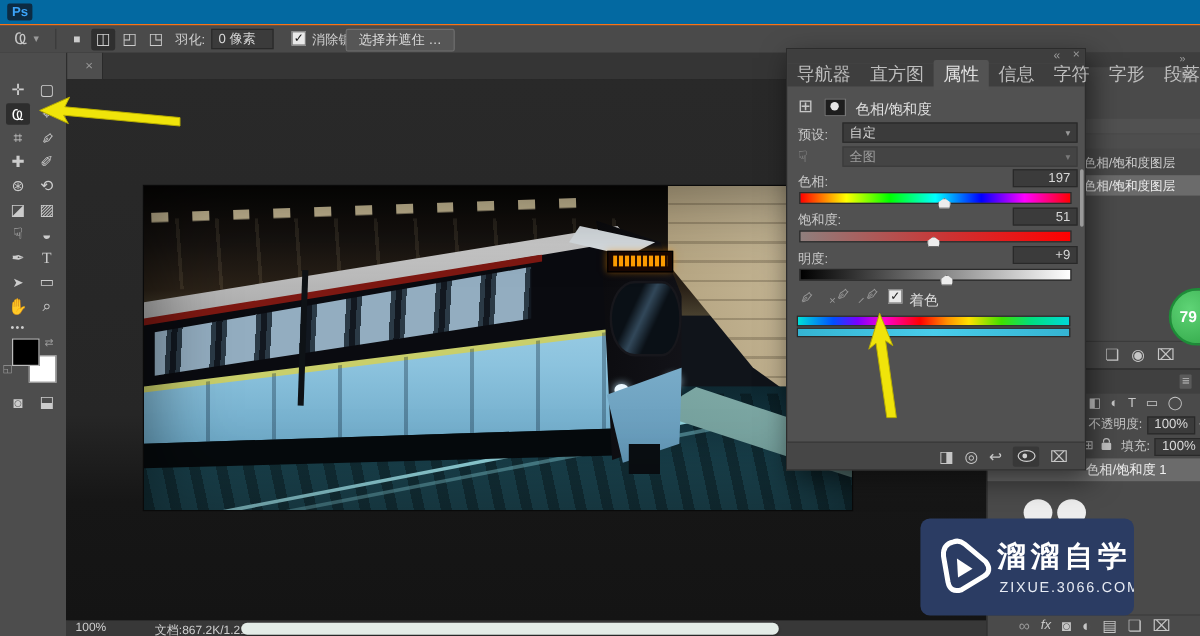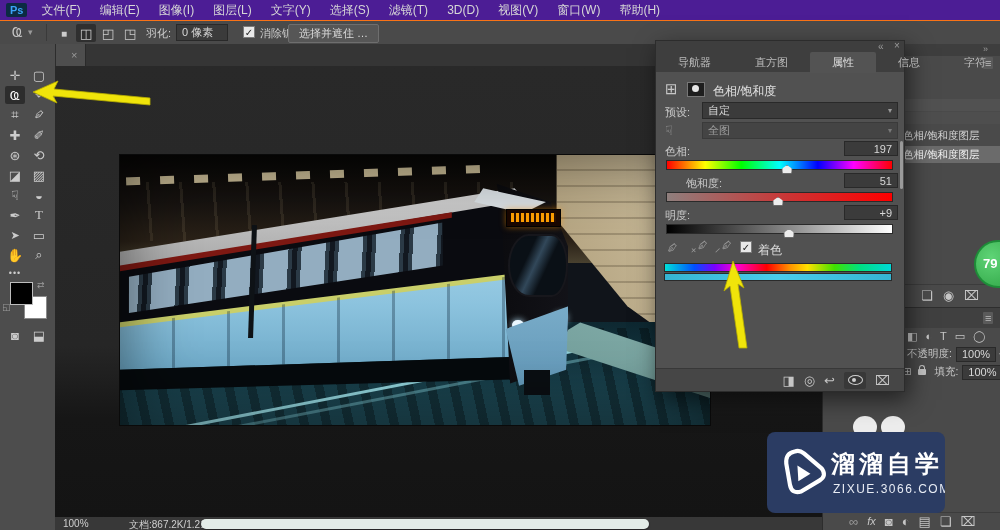--- a/index.html
+++ b/index.html
@@ -3,54 +3,41 @@
 <meta charset="utf-8">
 <style>
   html,body{margin:0;padding:0;background:#111;}
   #screen{position:relative;width:1000px;height:530px;overflow:hidden;background:#1e1e1e;
     font-family:"Liberation Sans","DejaVu Sans",sans-serif;color:#d4d4d4;font-size:12px;-webkit-font-smoothing:antialiased;}
   .ab{position:absolute;}
   .r{display:flex;align-items:center;}
   .ico{color:#c6c6c6;font-size:13px;line-height:1;}
   .dim{color:#9a9a9a;}
   .field{background:#3b3b3b;border:1px solid #292929;color:#d8d8d8;font-size:11px;display:flex;align-items:center;padding:0 5px;box-sizing:border-box;}
-  .tab{padding:3px 22px;font-size:11px;color:#bdbdbd;white-space:nowrap;}
+  .tab{padding:3px 8px;font-size:15px;color:#bdbdbd;white-space:nowrap;}
   .tab.on{background:#535353;color:#e2e2e2;border-radius:2px 2px 0 0;}
   .eye{width:13px;height:8px;border:1px solid #cfcfcf;border-radius:50%;position:relative;display:inline-block;}
   .eye:after{content:"";position:absolute;left:3.5px;top:1.5px;width:4px;height:4px;background:#cfcfcf;border-radius:50%;}
   .lock{width:8px;height:6px;background:#c3c3c3;position:relative;display:inline-block;border-radius:1px;}
   .lock:before{content:"";position:absolute;left:1px;top:-4px;width:4px;height:3px;border:1.5px solid #c3c3c3;border-bottom:none;border-radius:3px 3px 0 0;}
   .hd{position:absolute;width:11px;height:9px;background:#ededed;border:1px solid #6a6a6a;box-sizing:border-box;
       clip-path:polygon(50% 0,100% 45%,86% 100%,14% 100%,0 45%);transform:translateX(-50%);}
   .chk{width:12px;height:12px;background:#e9e9e9;border:1px solid #7c7c7c;color:#1c1c1c;font-size:10px;font-weight:bold;
       display:flex;align-items:center;justify-content:center;box-sizing:border-box;}
   .toolcell{width:20px;height:18px;display:flex;align-items:center;justify-content:center;color:#cccccc;font-size:13px;}
   .clipL{direction:rtl;text-align:left;white-space:nowrap;overflow:hidden;}
   .nw{white-space:nowrap;}
 </style>
 </head>
 <body>
 
 <div id="screen">
 
-  <div class="ab r" style="left:0;top:0;width:1000px;height:20px;background:#4c1d95;border-bottom:4px solid #f97316;align-items:center;">
+  <div class="ab r" style="left:0;top:0;width:1000px;height:20px;background:#0369a1;border-bottom:4px solid #f97316;align-items:center;">
     <div style="margin-left:6px;background:#0c2b43;color:#3ba3f8;font-weight:bold;font-size:11px;padding:1px 4px;border-radius:2px;">Ps</div>
-    <div class="r" style="margin-left:14px;gap:19px;font-size:12px;color:#d6d6d6;">
-      <span>文件(F)</span>
-      <span>编辑(E)</span>
-      <span>图像(I)</span>
-      <span>图层(L)</span>
-      <span>文字(Y)</span>
-      <span>选择(S)</span>
-      <span>滤镜(T)</span>
-      <span>3D(D)</span>
-      <span>视图(V)</span>
-      <span>窗口(W)</span>
-      <span>帮助(H)</span>
-    </div>
   </div>
 
   <div class="ab" style="left:0;top:21px;width:1000px;height:23px;background:#4a4a4a;border-bottom:1px solid #2d2d2d;">
     <span class="ab ico" style="left:12px;top:4px;font-size:14px;">Ҩ</span>
     <span class="ab dim" style="left:28px;top:6px;font-size:9px;">▾</span>
     <div class="ab" style="left:46px;top:3px;width:1px;height:17px;background:#3a3a3a;"></div>
     <span class="ab toolcell" style="left:54px;top:3px;font-size:10px;">■</span>
     <span class="ab toolcell" style="left:76px;top:3px;background:#2f2f2f;border-radius:2px;">◫</span>
     <span class="ab toolcell" style="left:98px;top:3px;">◰</span>
     <span class="ab toolcell" style="left:120px;top:3px;">◳</span>
@@ -188,20 +175,23 @@
     </div>
     <div class="ab r" style="left:80px;top:320px;height:16px;">
       <span class="ico" style="font-size:10px;">⊞</span>
       <span class="lock" style="margin-left:7px;"></span>
       <span class="nw" style="margin-left:8px;font-size:10.5px;color:#c8c8c8;">填充:</span>
       <div class="field" style="margin-left:4px;height:15px;">
           <span>100%</span>
         </div>
 
     </div>
+    <div class="ab r" style="left:0;top:338px;width:178px;height:19px;background:#6b6b6b;">
+      <span class="nw" style="margin-left:82px;font-size:11px;color:#f0f0f0;">色相/饱和度 1</span>
+    </div>
 
     <div class="ab" style="left:30px;top:372px;width:24px;height:22px;border-radius:50%;background:#ededed;"></div>
     <div class="ab" style="left:58px;top:372px;width:24px;height:22px;border-radius:50%;background:#ededed;"></div>
 
     <div class="ab r" style="left:0;top:468px;width:178px;height:18px;border-top:1px solid #3c3c3c;gap:9px;padding-left:26px;box-sizing:border-box;">
       <span class="ico dim">∞</span>
       <span class="ico" style="font-style:italic;font-size:11px;">fx</span>
       <span class="ico">◙</span>
       <span class="ico">◐</span>
       <span class="ico">▤</span>
@@ -253,21 +243,21 @@
       <span class="dim" style="margin-left:auto;font-size:8px;">▾</span>
     </div>
 
     <span class="ab nw" style="left:9px;top:103px;font-size:11px;color:#c8c8c8;">色相:</span>
     <div class="ab field" style="left:188px;top:100px;width:54px;height:15px;justify-content:flex-end;">
         <span>197</span>
       </div>
     <div class="ab" style="left:10px;top:119px;width:225px;height:8px;border:1px solid #2a2a2a;background:linear-gradient(90deg,#f00 0%,#ff0 17%,#0f0 33%,#0ff 50%,#00f 67%,#f0f 83%,#f00 100%);"></div>
     <span class="hd" style="left:131px;top:124px;"></span>
 
-    <span class="ab nw" style="left:9px;top:135px;font-size:11px;color:#c8c8c8;margin-left:21px;">饱和度:</span>
+    <span class="ab nw" style="left:9px;top:135px;font-size:11px;color:#c8c8c8;">饱和度:</span>
     <div class="ab field" style="left:188px;top:132px;width:54px;height:15px;justify-content:flex-end;">
         <span>51</span>
       </div>
     <div class="ab" style="left:10px;top:151px;width:225px;height:8px;border:1px solid #2a2a2a;background:linear-gradient(90deg,#8f7f7d 0%,#c33 55%,#f00 100%);"></div>
     <span class="hd" style="left:122px;top:156px;"></span>
 
     <span class="ab nw" style="left:9px;top:167px;font-size:11px;color:#c8c8c8;">明度:</span>
     <div class="ab field" style="left:188px;top:164px;width:54px;height:15px;justify-content:flex-end;">
         <span>+9</span>
       </div>

